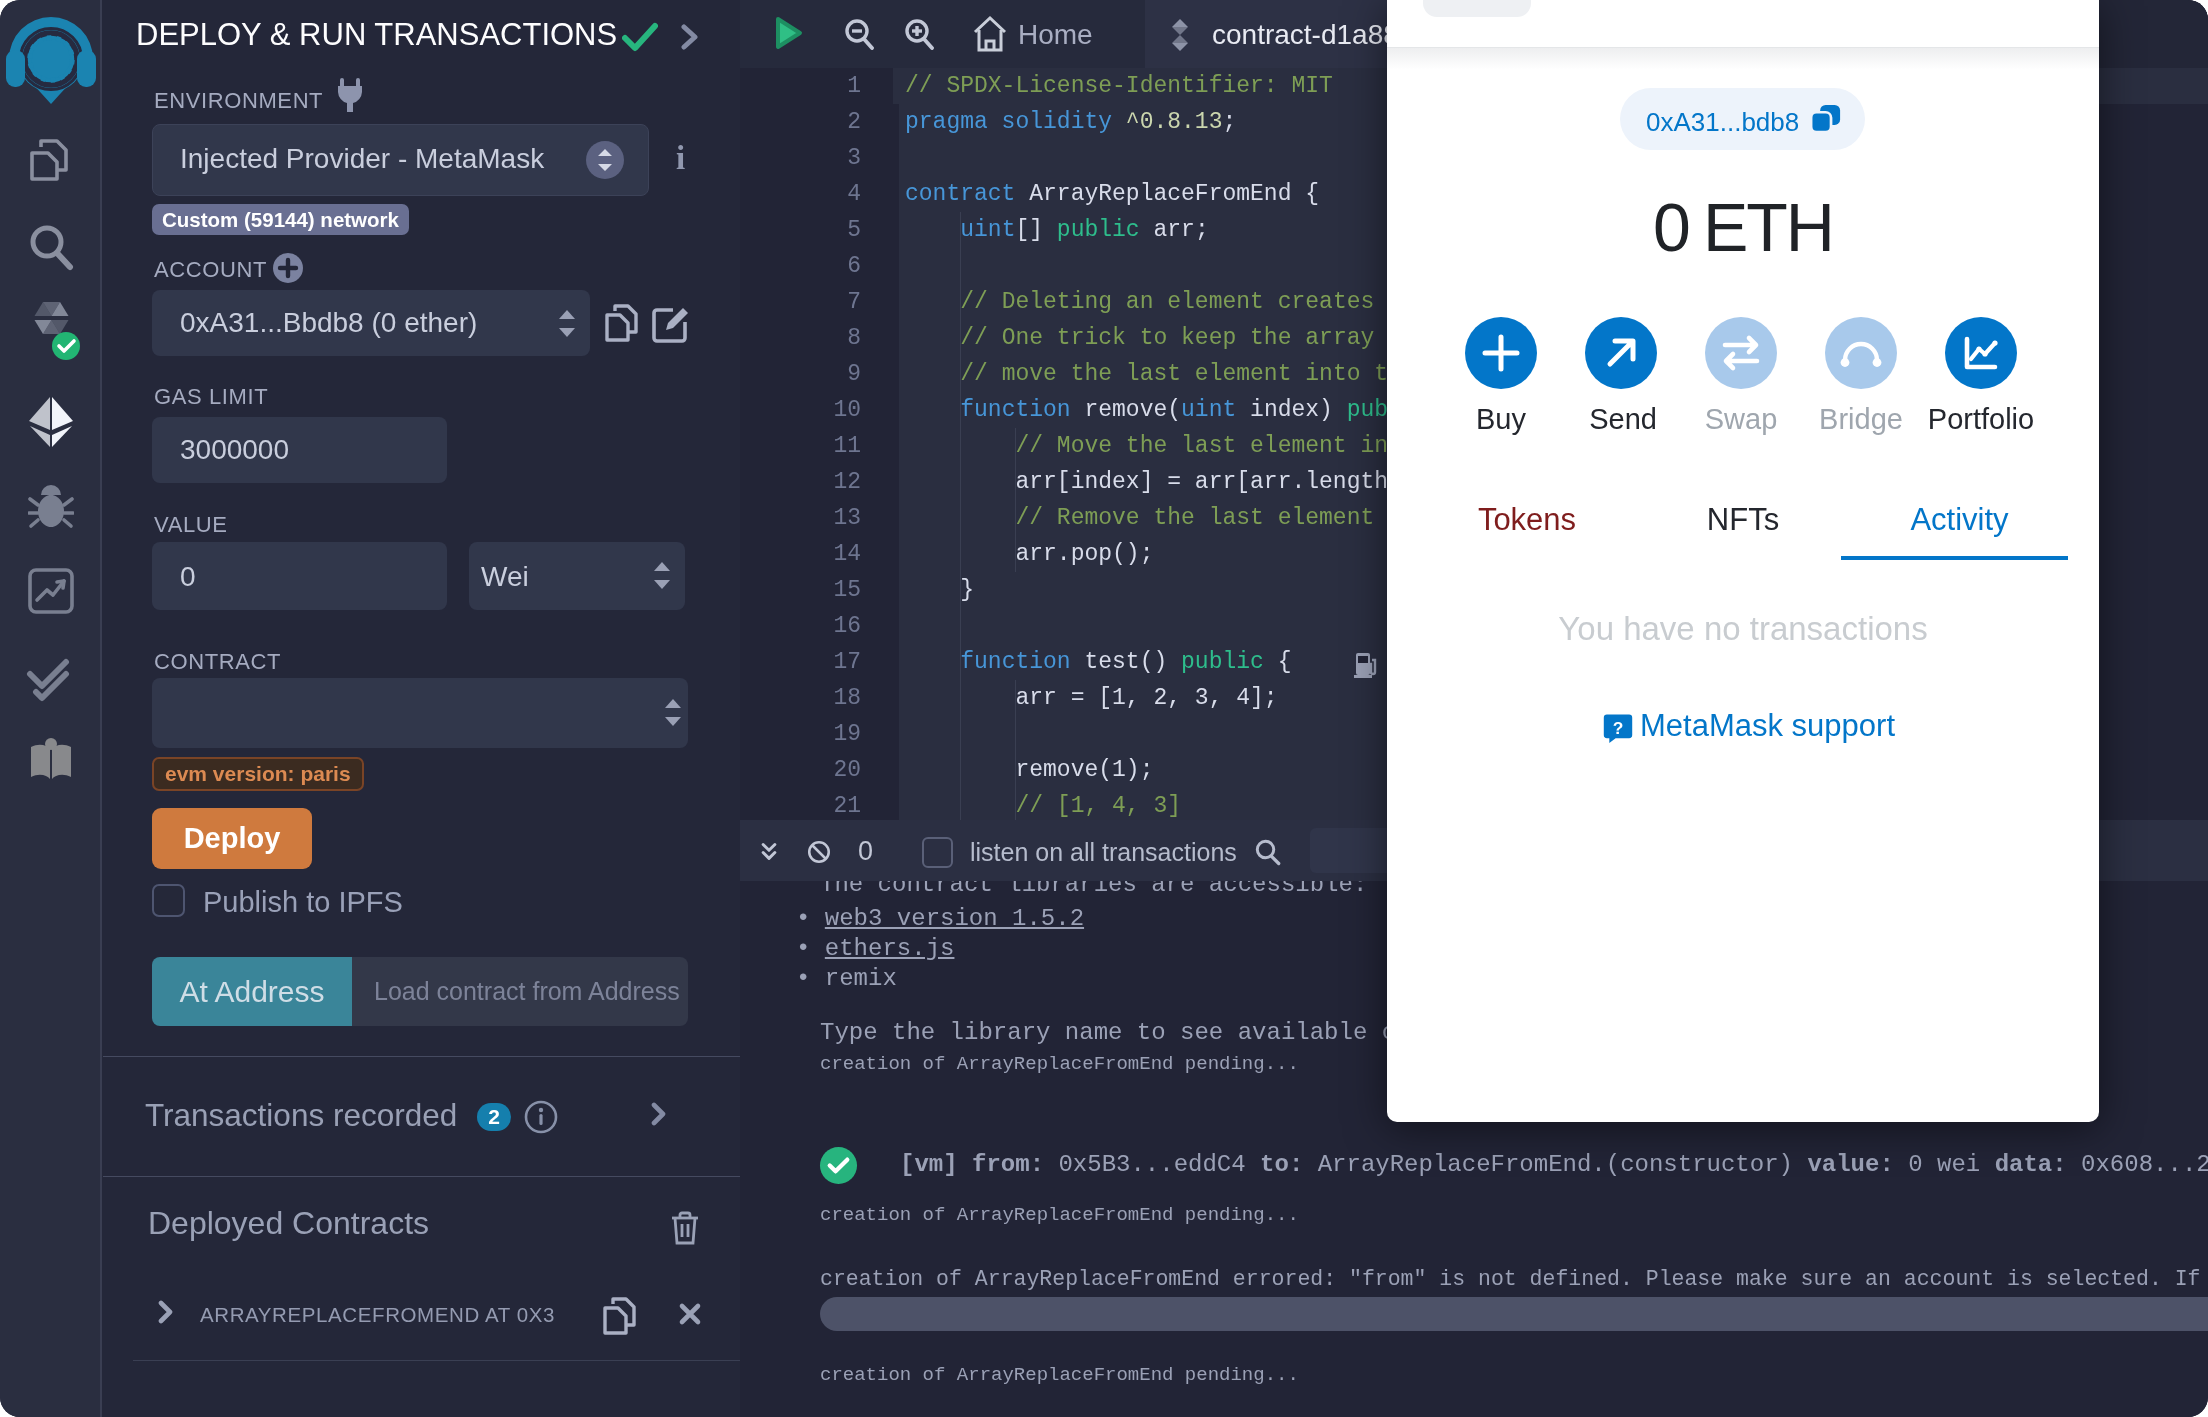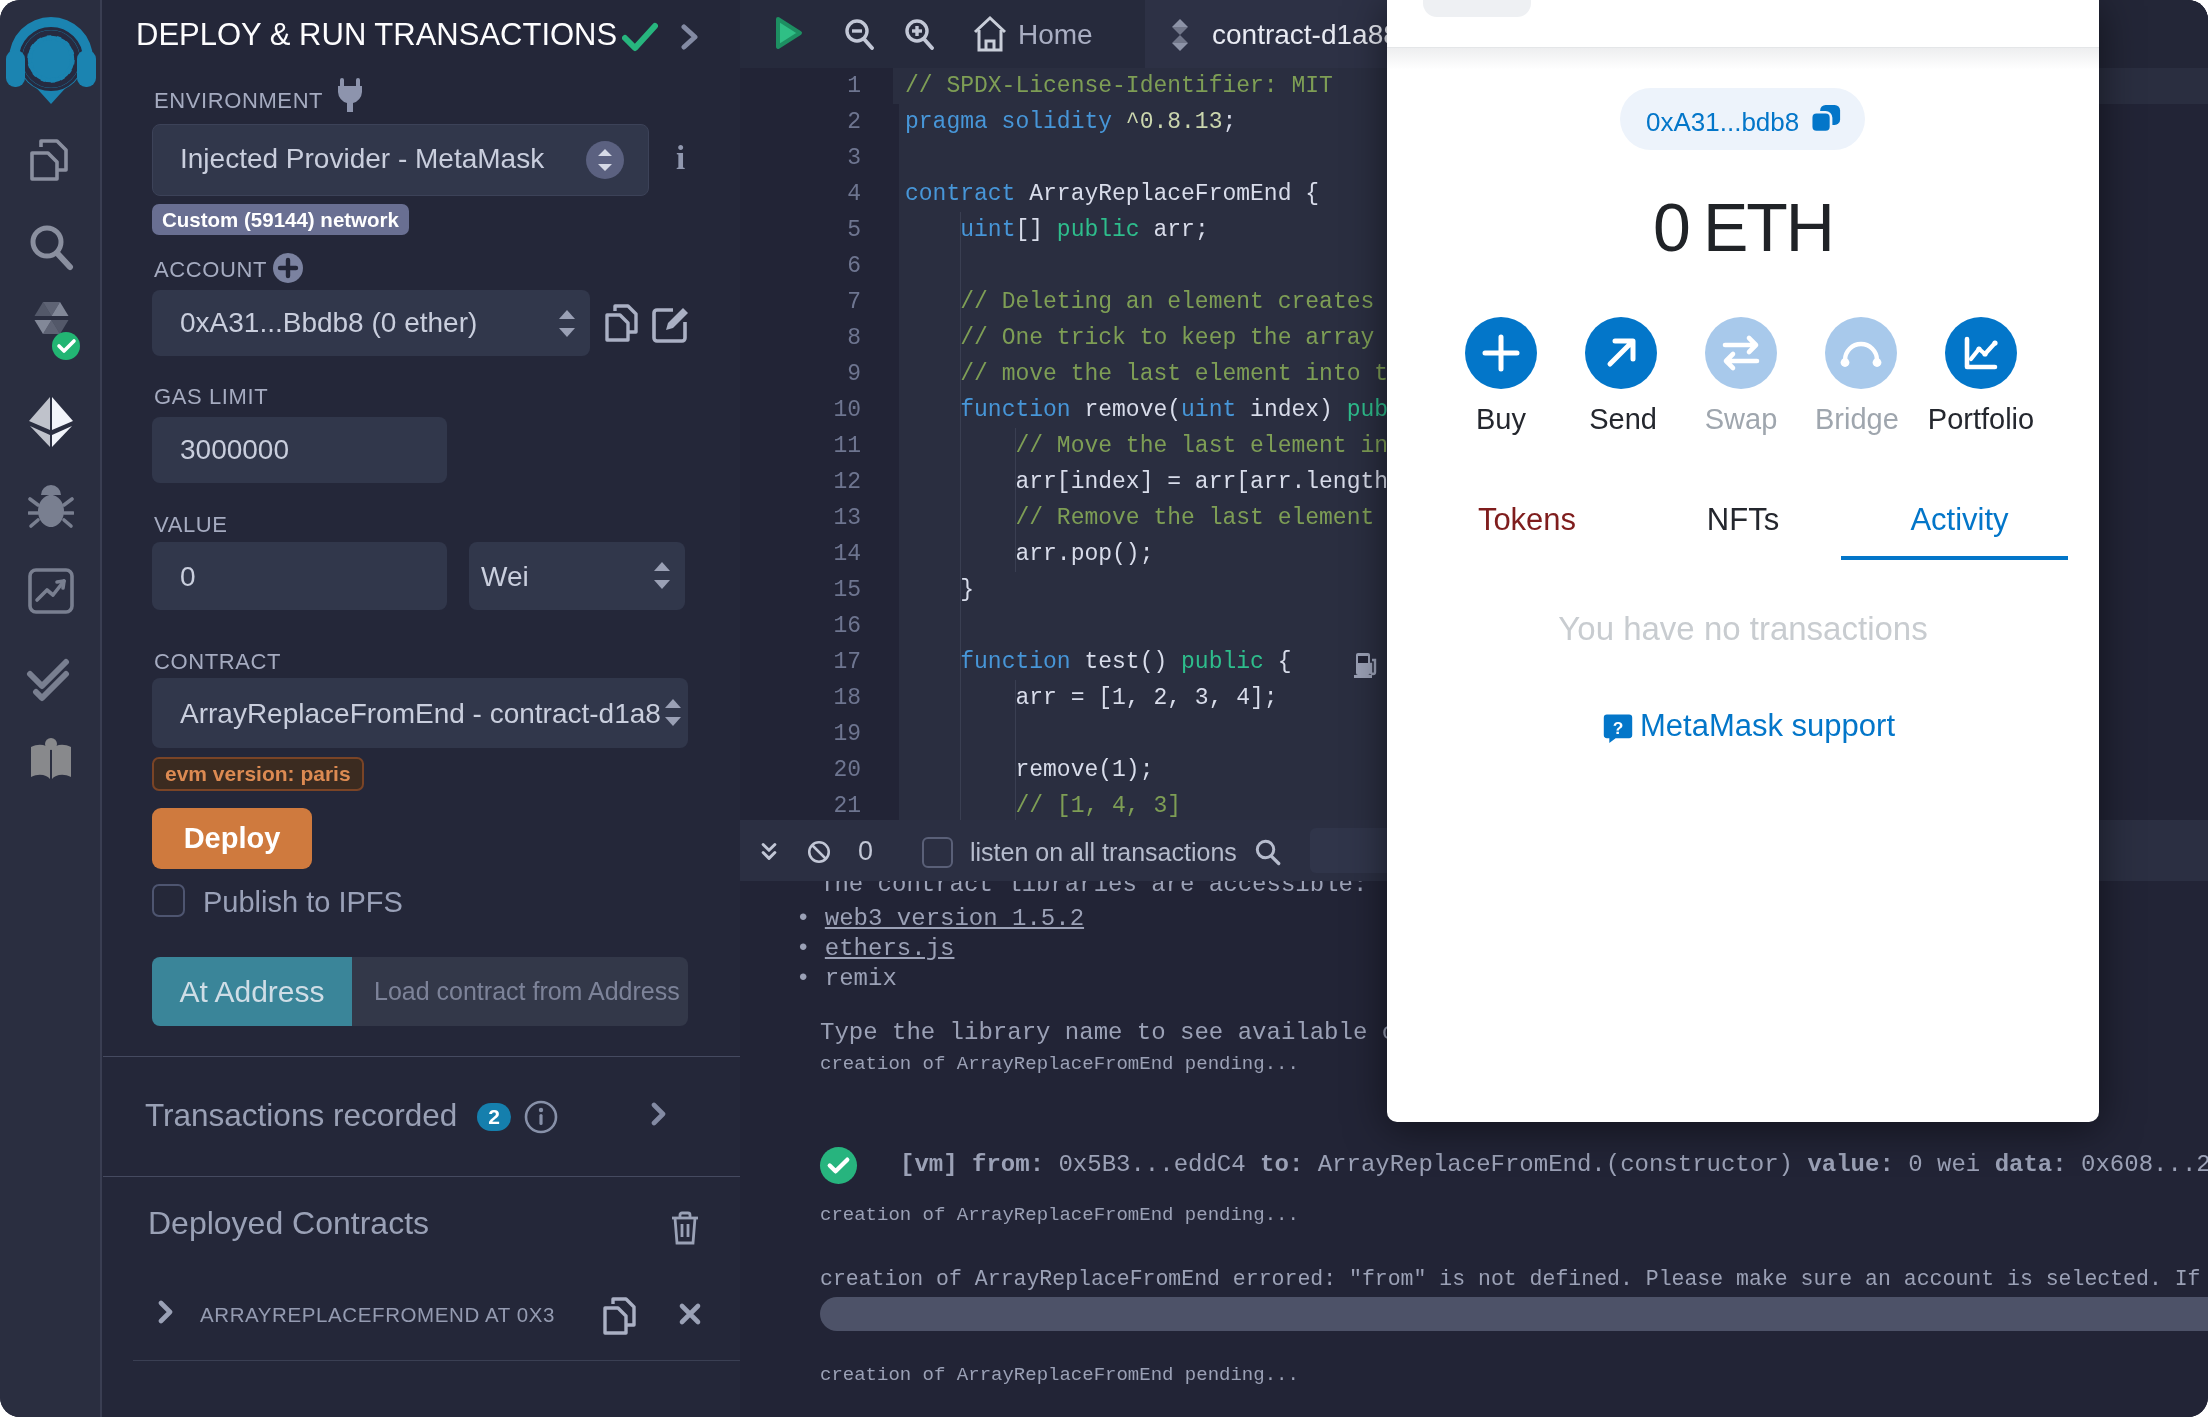--- a/index.html
+++ b/index.html
@@ -163,21 +163,20 @@
   <div class="abs" style="left:180px;top:561px;font-size:28px;color:#c9cedd;">0</div>
   <div class="abs inp" style="left:469px;top:542px;width:216px;height:68px;"></div>
   <div class="abs" style="left:481px;top:561px;font-size:28px;color:#c9cedd;">Wei</div>
   <svg class="abs" style="left:651px;top:556px" width="22" height="40" viewBox="0 0 22 40">
     <path d="M3 15 l8-9 8 9z" fill="#9aa0b5"></path>
     <path d="M3 24 l8 9 8-9z" fill="#9aa0b5"></path>
   </svg>
 
   <div class="abs lbl" style="left:154px;top:649px;">CONTRACT</div>
   <div class="abs inp" style="left:152px;top:678px;width:536px;height:70px;overflow:hidden;"></div>
-  <div class="abs" style="left:180px;top:698px;font-size:28px;color:#c9cedd;width:482px;overflow:hidden;white-space:nowrap;">ArrayReplaceFromEnd - contract-d1a8</div>
   <svg class="abs" style="left:662px;top:693px" width="22" height="40" viewBox="0 0 22 40">
     <path d="M3 15 l8-9 8 9z" fill="#9aa0b5"></path>
     <path d="M3 24 l8 9 8-9z" fill="#9aa0b5"></path>
   </svg>
   <div class="abs" style="left:152px;top:757px;height:30px;padding:0 11px;background:#3b2b20;border:2px solid #7a4426;border-radius:7px;color:#dc8a52;font-size:21px;font-weight:bold;line-height:30px;white-space:nowrap;">evm version: paris</div>
 
   <div class="abs" style="left:152px;top:808px;width:160px;height:61px;background:#cf7a3e;border-radius:9px;color:#fff;font-size:29px;font-weight:bold;text-align:center;line-height:61px;">Deploy</div>
   <div class="abs" style="left:152px;top:884px;width:29px;height:29px;border:2px solid #4e5570;border-radius:7px;background:#252839;"></div>
   <div class="abs" style="left:203px;top:886px;font-size:29px;color:#9aa1b8;">Publish to IPFS</div>
 
@@ -376,21 +375,21 @@
       <path d="M52 44 H22 M28 37 l-7 7 7 7" fill="none" stroke="#fff" stroke-width="4.6" stroke-linecap="round" stroke-linejoin="round"></path>
     </svg>
     <div class="abs" style="left:308px;top:403px;width:92px;text-align:center;font-size:29px;color:#9fa6ae;">Swap</div>
 
     <svg class="abs" style="left:438px;top:317px" width="72" height="72" viewBox="0 0 72 72">
       <circle cx="36" cy="36" r="36" fill="#a8c9eb"></circle>
       <path d="M20 43 a16 16 0 0 1 32 0" fill="none" stroke="#fff" stroke-width="4.4" stroke-linecap="round"></path>
       <circle cx="20" cy="45.5" r="4.4" fill="#fff"></circle>
       <circle cx="52" cy="45.5" r="4.4" fill="#fff"></circle>
     </svg>
-    <div class="abs" style="left:428px;top:403px;width:92px;font-size:29px;color:#9fa6ae;">Bridge</div>
+    <div class="abs" style="left:428px;top:403px;width:92px;text-align:center;font-size:29px;color:#9fa6ae;">Bridge</div>
 
     <svg class="abs" style="left:558px;top:317px" width="72" height="72" viewBox="0 0 72 72">
       <circle cx="36" cy="36" r="36" fill="#0376c9"></circle>
       <path d="M22 22 V50 H50" fill="none" stroke="#fff" stroke-width="4.6" stroke-linecap="round" stroke-linejoin="round"></path>
       <path d="M26 42 L34 32 40 37 50 26" fill="none" stroke="#fff" stroke-width="4.2" stroke-linecap="round" stroke-linejoin="round"></path>
       <circle cx="34" cy="32" r="2.6" fill="#fff"></circle>
       <circle cx="40" cy="37" r="2.6" fill="#fff"></circle>
       <circle cx="50" cy="26" r="2.6" fill="#fff"></circle>
     </svg>
     <div class="abs" style="left:538px;top:403px;width:112px;text-align:center;font-size:29px;color:#24272e;">Portfolio</div>

